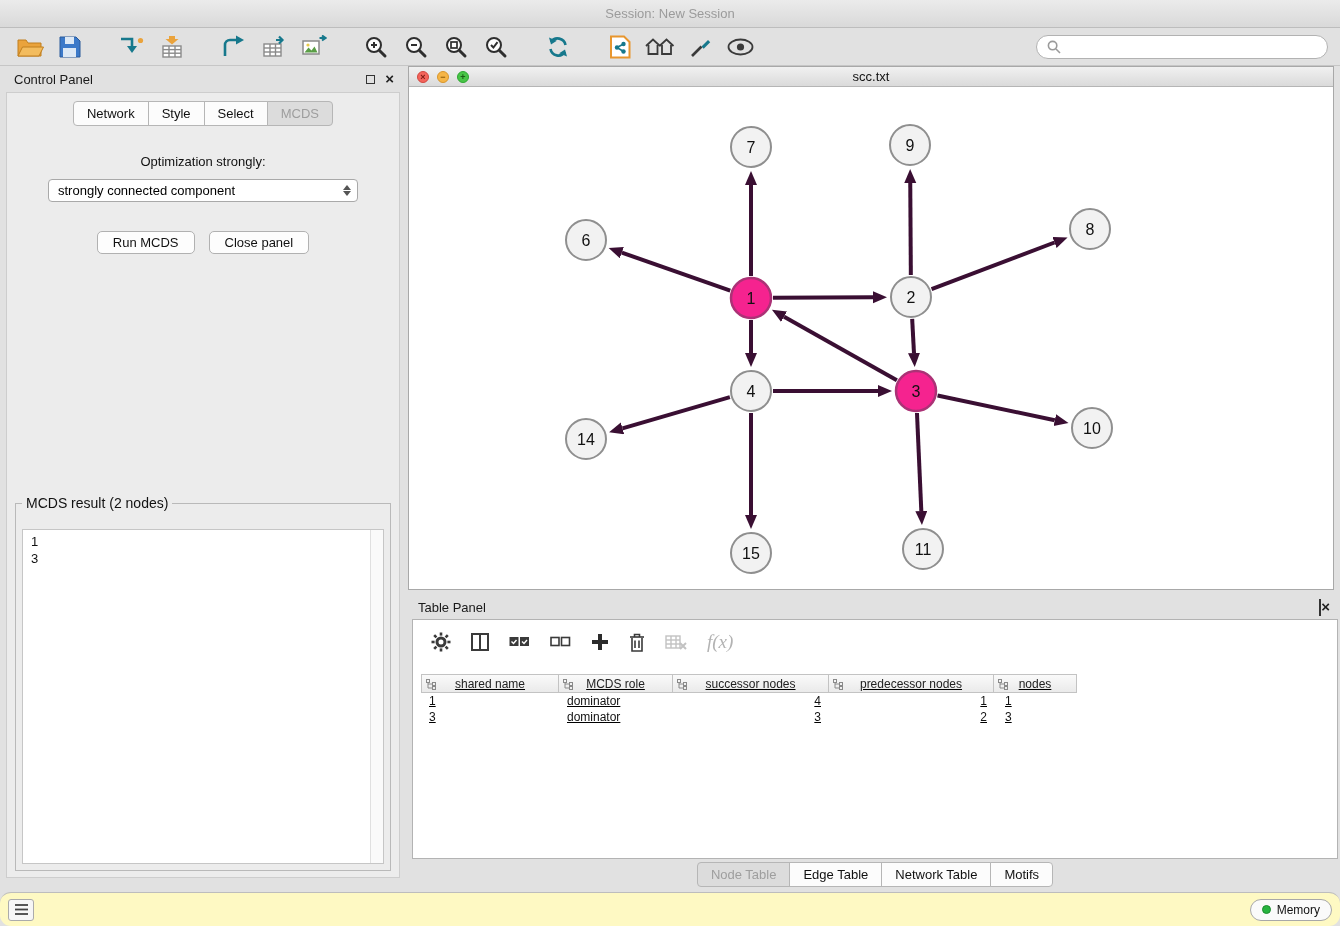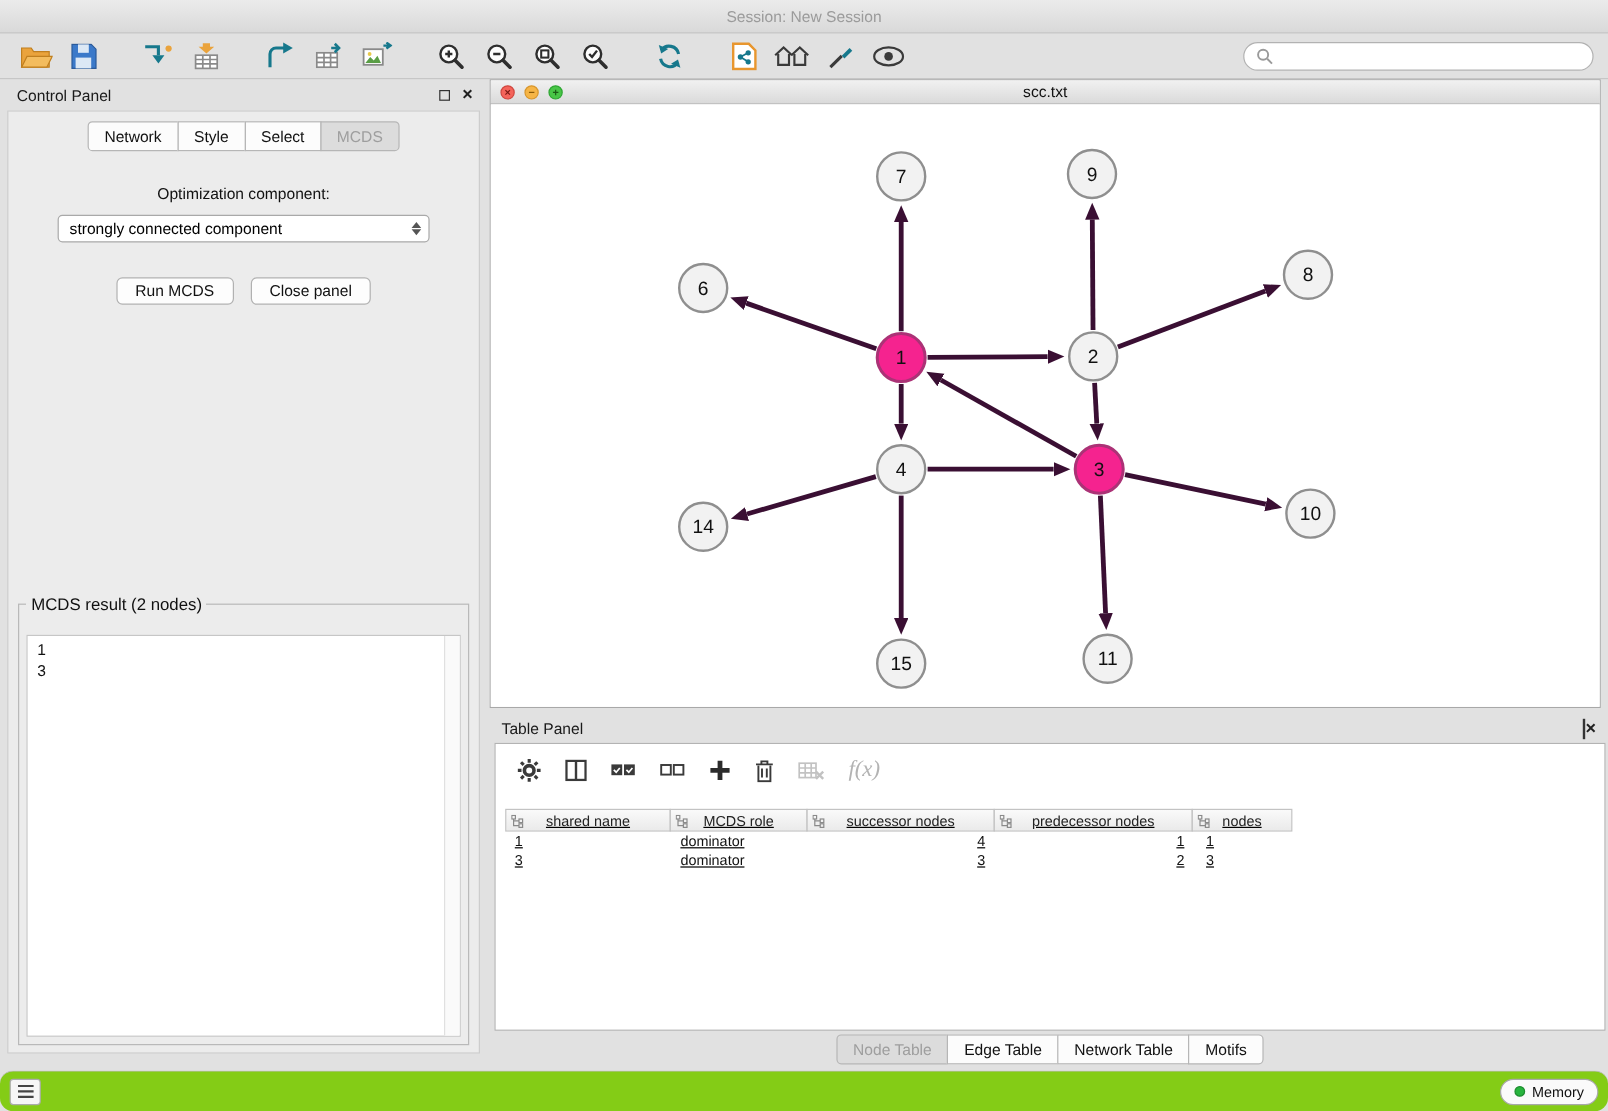--- a/index.html
+++ b/index.html
@@ -91,21 +91,21 @@
   .th:first-child { margin-left:0; }
   .th .tree { position:absolute; left:4px; top:4px; }
   .tbl-row { display:flex; }
   .td { height:16px; line-height:16px; font-size:12px; color:#111; padding:0 10px 0 8px;
     white-space:nowrap; overflow:hidden; }
   .tp-tabs { position:absolute; bottom:2px; left:0; right:0; height:26px;
     display:flex; align-items:center; justify-content:center; }
 
   
   .statusbar { position:absolute; top:892px; left:0; right:0; bottom:0;
-    background:#84cc16; border-top:1px solid #bdbdbd; display:flex;
+    background:#fef9c3; border-top:1px solid #bdbdbd; display:flex;
     align-items:center; justify-content:space-between; padding:0 8px;border-radius:11px; }
   .list-btn { width:26px; height:22px; background:#f6f6f6; border:1px solid #ababab;
     border-radius:3px; display:flex; align-items:center; justify-content:center; }
   .memory-btn { height:22px; background:#fafafa; border:1px solid #a8a8a8; border-radius:11px;
     display:flex; align-items:center; gap:6px; padding:0 11px; font-size:12px; color:#111; }
   .mem-dot { width:9px; height:9px; border-radius:50%; background:#27b43e; border:1px solid #1d8c2f; }
 </style>
 </head>
 <body>
 
@@ -263,21 +263,21 @@
       <span class="x-icon">×</span>
     </span>
   </div>
   <div class="cp-body">
     <div class="cp-tabs">
         <div class="seg-tab">Network</div>
         <div class="seg-tab">Style</div>
         <div class="seg-tab">Select</div>
         <div class="seg-tab active">MCDS</div>
       </div>
-    <div class="opt-label">Optimization component:</div>
+    <div class="opt-label">Optimization strongly:</div>
     <div class="dropdown">
       <span>strongly connected component</span>
       <span class="spin">
         <span class="tri-up"></span>
           <span class="tri-down"></span>
       </span>
     </div>
     <div class="btn-row">
       <button class="mac-btn">Run MCDS</button>
       <button class="mac-btn">Close panel</button>

